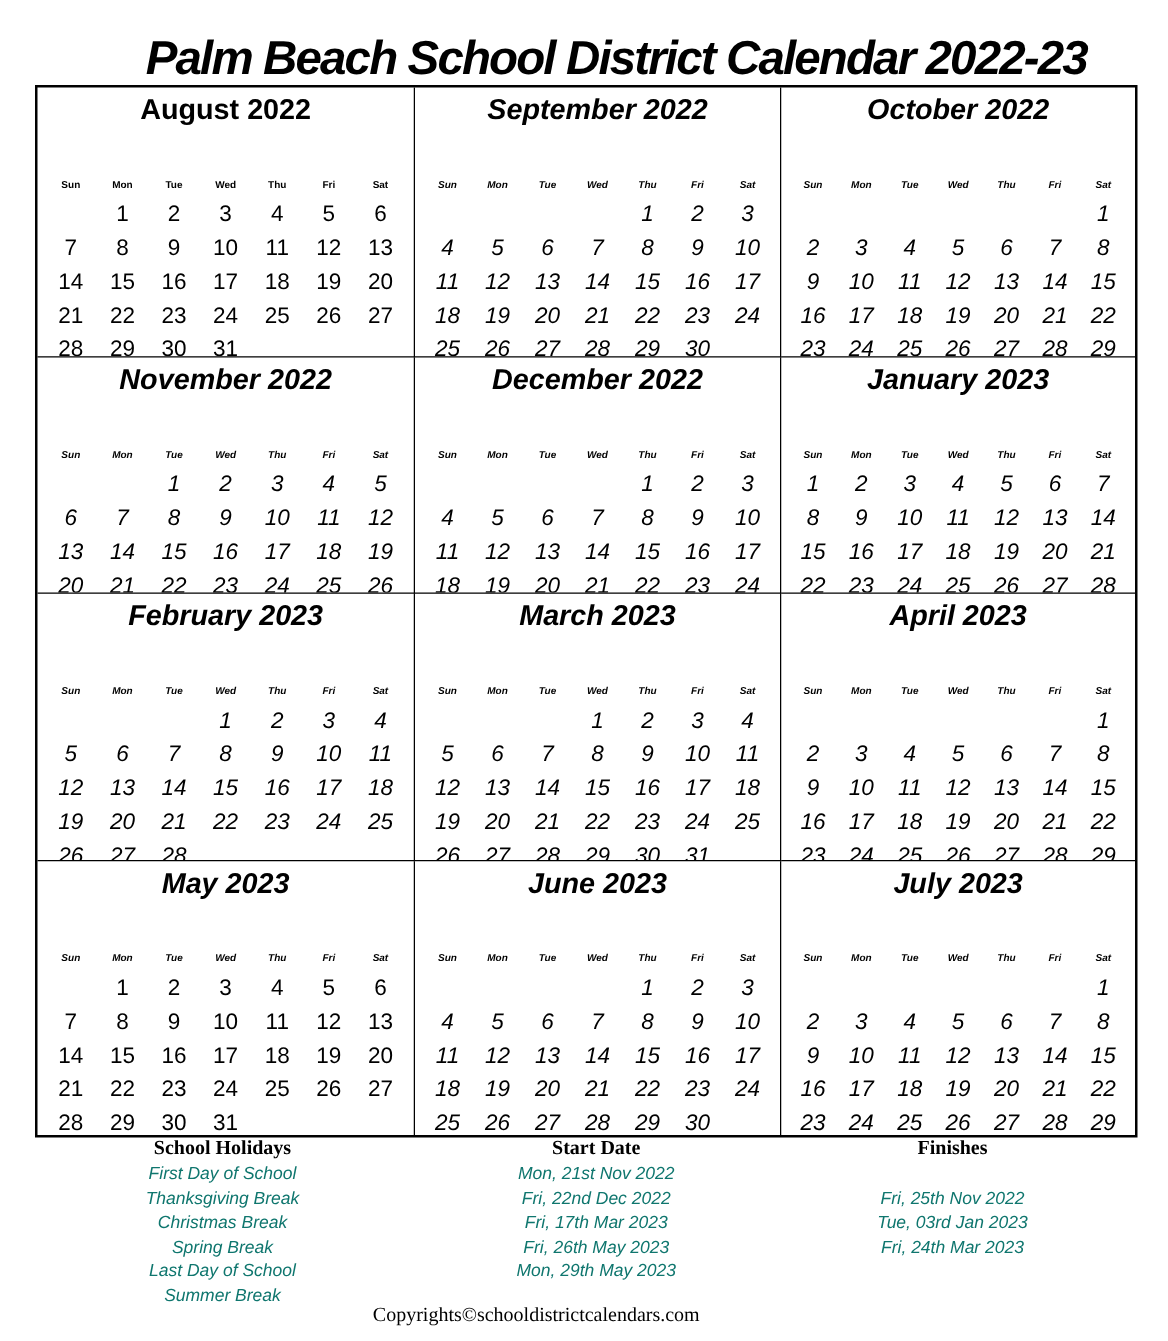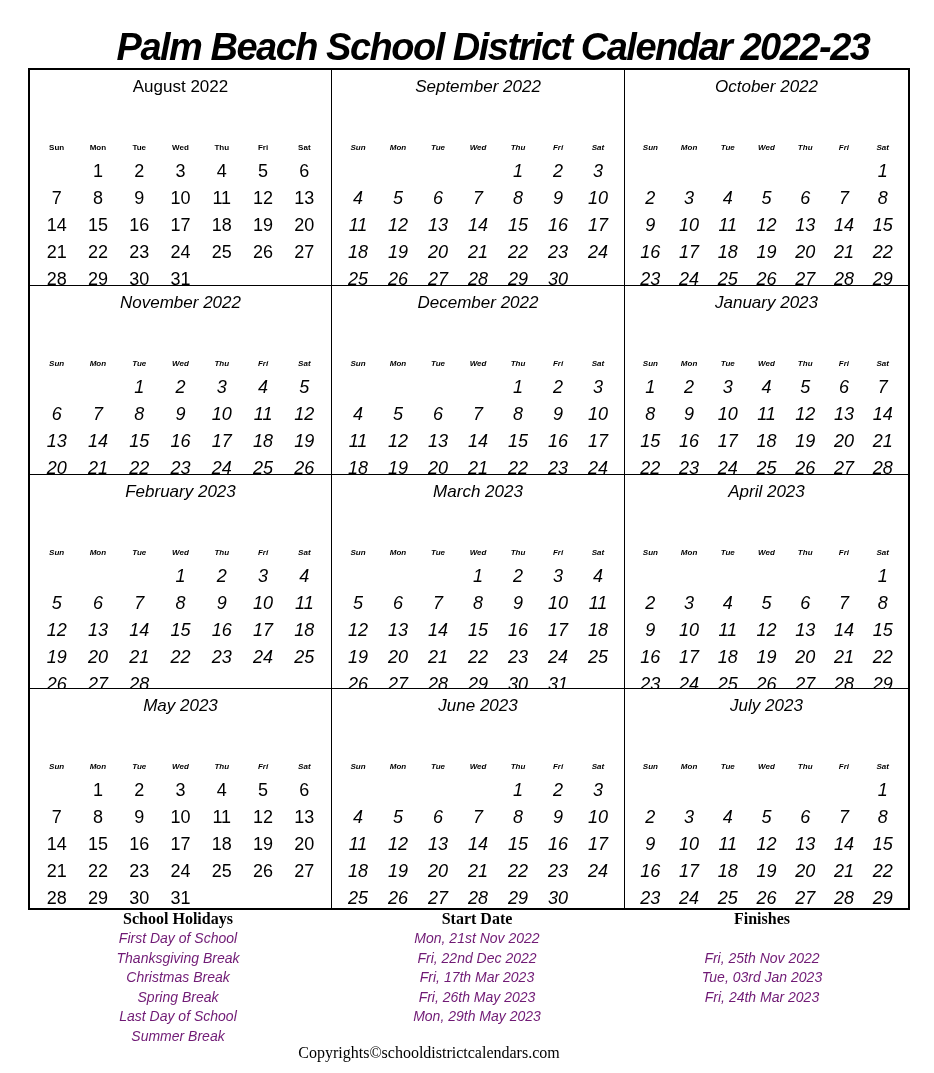--- a/index.html
+++ b/index.html
@@ -28,21 +28,21 @@
   .month{
     box-sizing:border-box;
     border-right:1px solid #000;
     border-bottom:1px solid #000;
     padding-top:6px;
     overflow:hidden;
   }
   .month:nth-child(3n){border-right:none;}
   .month:nth-child(n+10){border-bottom:none;}
   .m-title{
-    text-align:center;font-weight:400;font-size:17px;height:24px;line-height:22px;
+    text-align:center;font-weight:700;font-size:23px;height:24px;line-height:22px;
   }
   .m-days{
     display:grid;grid-template-columns:repeat(7,1fr);
     height:22px;align-items:center;padding:0 6px;margin-top:36px;
   }
   .dn{text-align:center;font-weight:700;font-size:8px;}
   .m-weeks{padding:0 6px;}
   .wrow{display:grid;grid-template-columns:repeat(7,1fr);height:27px;}
   .dc{text-align:center;font-size:18px;line-height:27px;}
   .it{font-style:italic;}
@@ -50,21 +50,21 @@
   .break-col{position:absolute;width:300px;text-align:center;}
   .bc1{left:28px;top:908px;}
   .bc2{left:327px;top:908px;}
   .bc3{left:612px;top:908px;}
   .break-header{
     font-family:"Liberation Serif",serif;font-weight:700;font-size:16px;
     height:21px;line-height:21px;
   }
   .brow{
     font-style:italic;font-size:14px;line-height:19.5px;
-    color:#701a75;white-space:nowrap;
+    color:#0f766e;white-space:nowrap;
   }
   .copyright{
     position:absolute;top:1040px;left:0;width:858px;text-align:center;
     font-family:"Liberation Serif",serif;font-size:16px;line-height:26px;
   }
 </style>
 </head>
 <body>
 
 <h1 class="page-title">Palm Beach School District Calendar 2022-23</h1>

